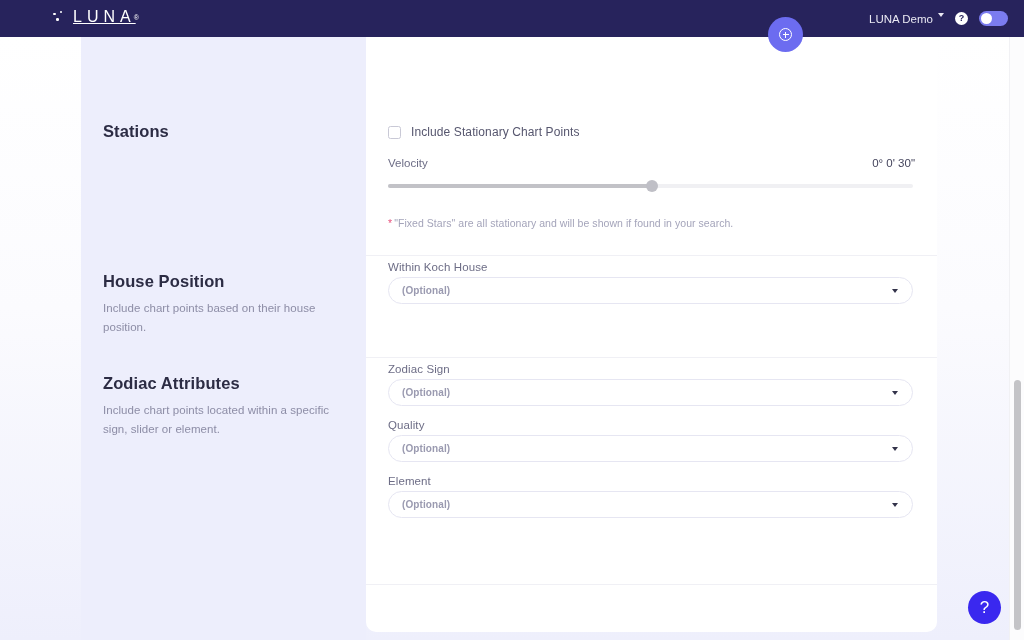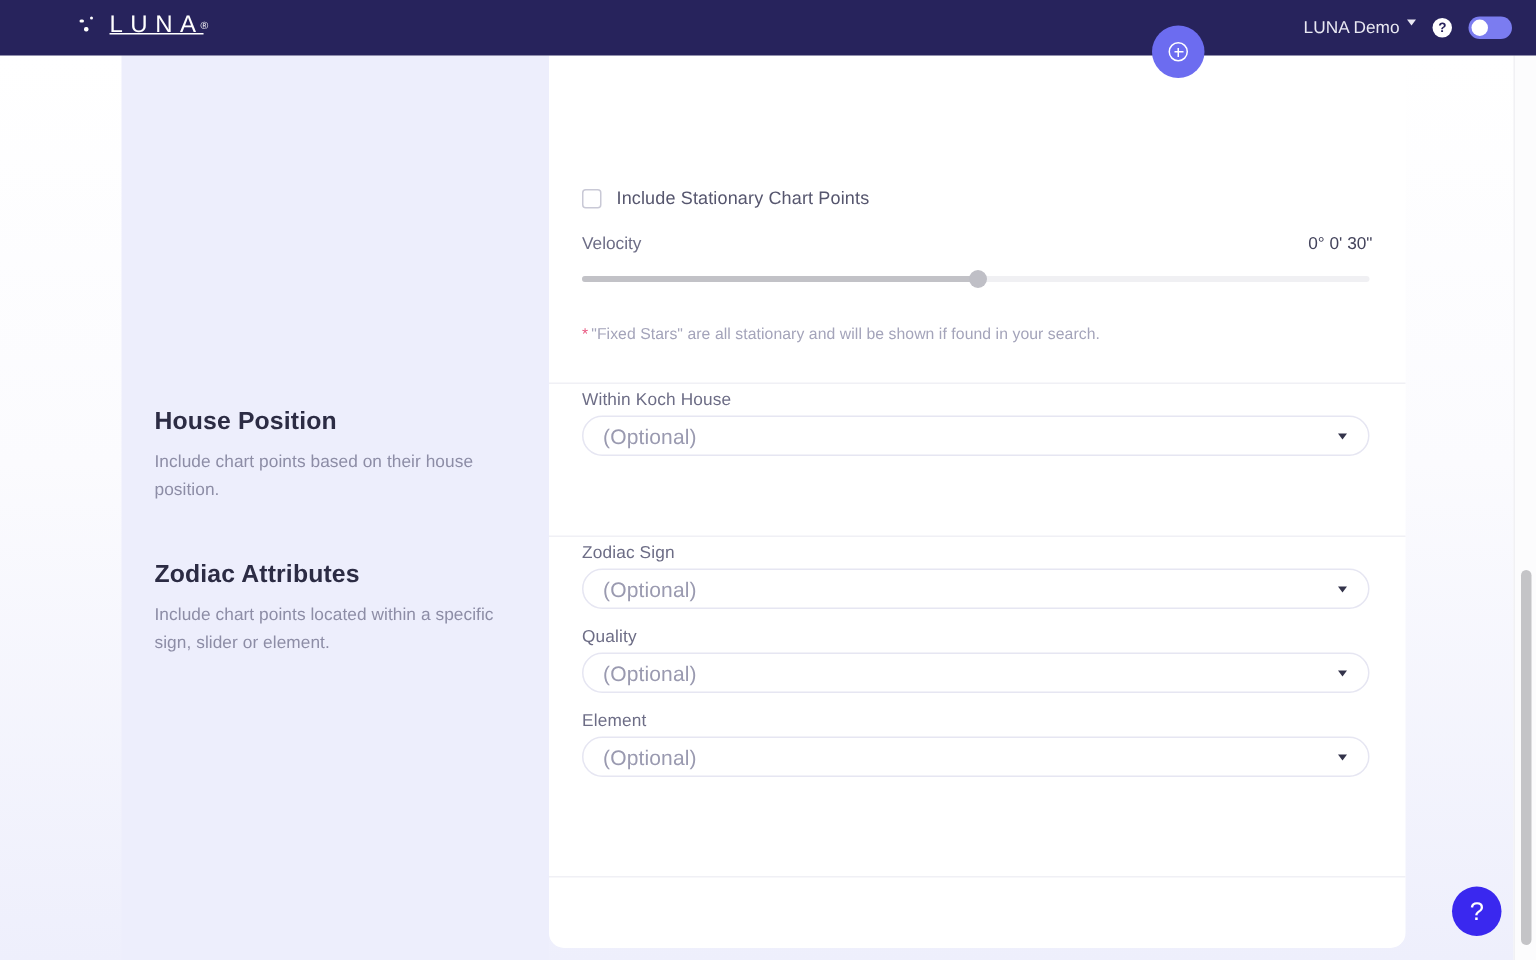--- a/index.html
+++ b/index.html
@@ -315,23 +315,24 @@
     height: 27px;
     border: 1px solid #e6e6f2;
     border-radius: 14px;
     background: #ffffff;
     display: flex;
     align-items: center;
     padding: 0 13px;
     cursor: pointer;
   }
   .select .ph {
-    font-size: 14px;
+    font-size: 10px;
     color: #9a9ab0;
     letter-spacing: .1px;
+    font-weight: bold;
   }
   .select .arrow {
     position: absolute;
     right: 14px;
     width: 0; height: 0;
     border-left: 3.5px solid transparent;
     border-right: 3.5px solid transparent;
     border-top: 4.5px solid #33334a;
   }
 
@@ -435,20 +436,21 @@
 </div>
 
 <div class="fab-top">
   <span class="ring"></span>
 </div>
 
 <div class="page">
 
   <div class="rail">
     <div class="rail-sec s1">
+      <h2>Stations</h2>
     </div>
     <div class="rail-sec s2">
       <h2>House Position</h2>
       <p>Include chart points based on their house position.</p>
     </div>
     <div class="rail-sec s3">
       <h2>Zodiac Attributes</h2>
       <p>Include chart points located within a specific sign, slider or element.</p>
     </div>
   </div>

